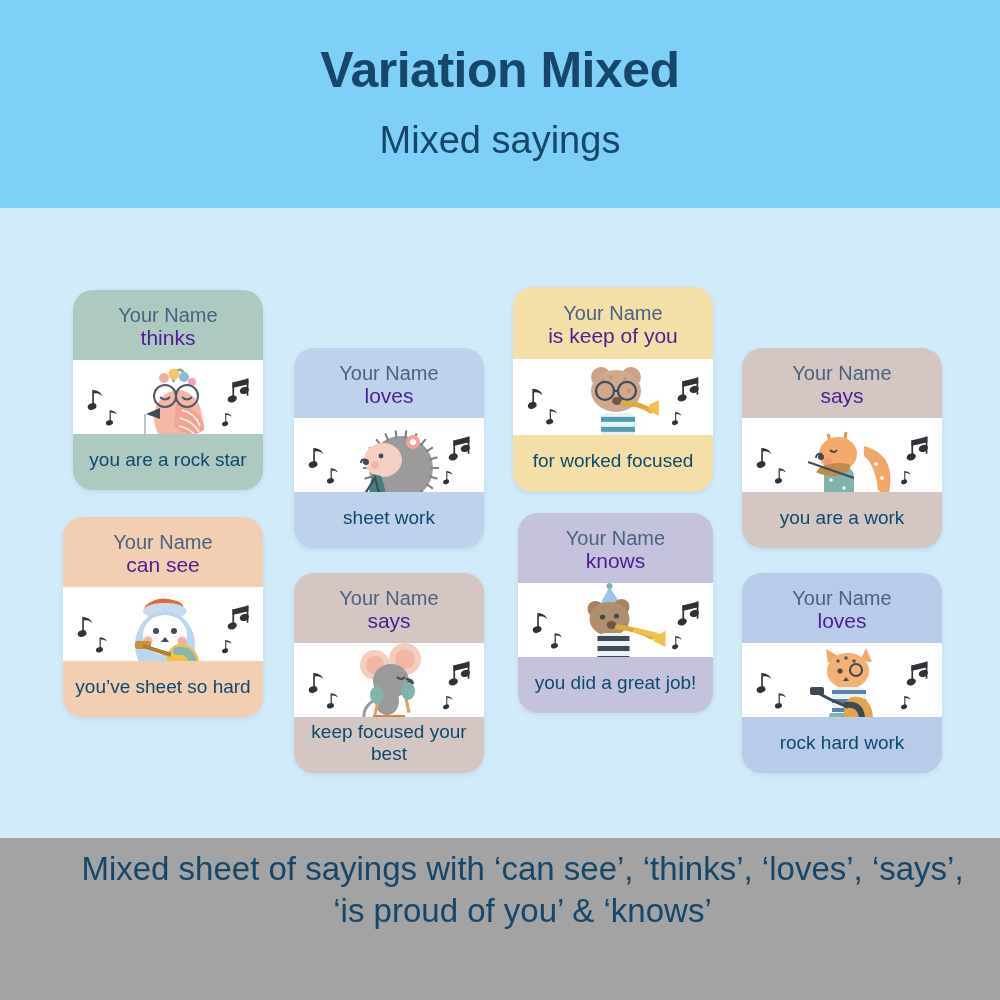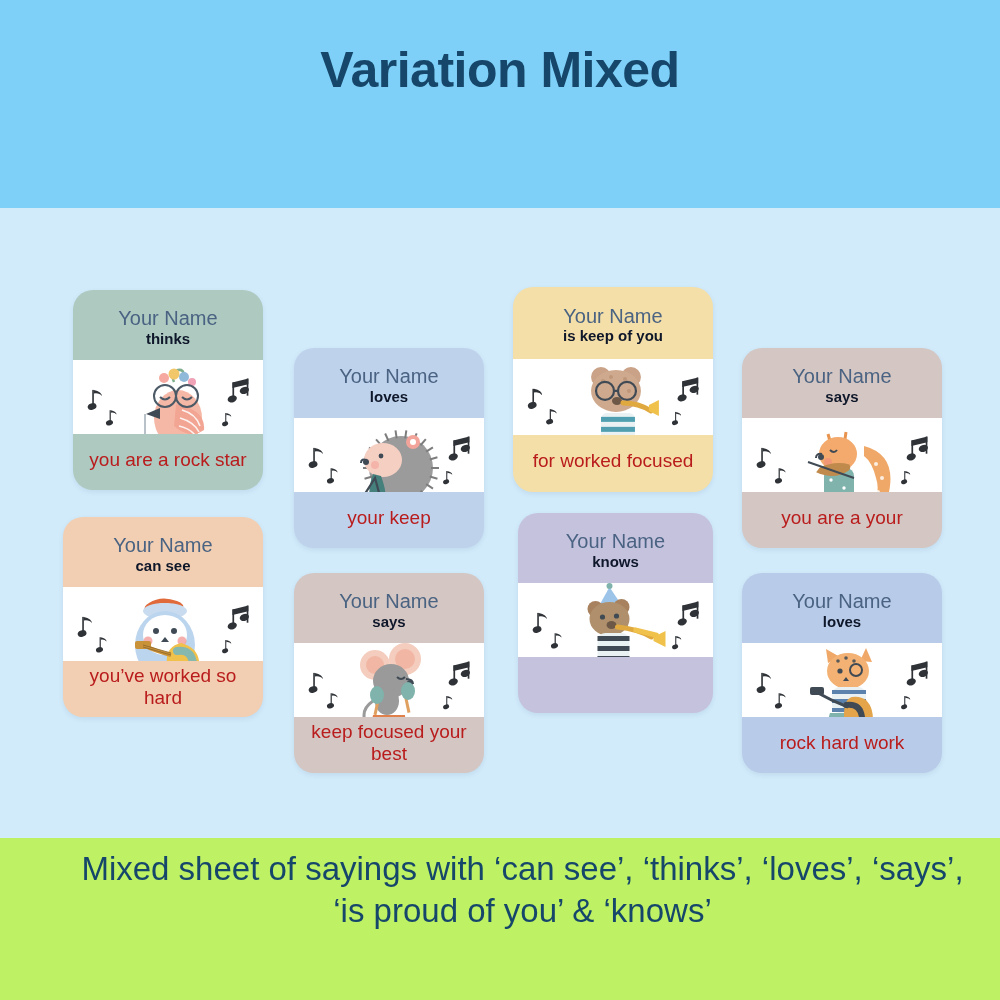--- a/index.html
+++ b/index.html
@@ -70,78 +70,78 @@
   }
 
   .card-name {
     font-size: 20px;
     color: #4a6382;
     line-height: 1.12;
     white-space: nowrap;
   }
 
   .card-verb {
-    font-size: 15px;
-    color: #0f172a;
+    font-size: 21px;
+    color: #4c1d95;
     line-height: 1.15;
     white-space: nowrap;
-    font-weight: bold;
   }
 
   .card-mid {
     flex: 0 0 37%;
     background: #ffffff;
     position: relative;
     overflow: hidden;
   }
 
   .card-bottom {
     flex: 1 1 auto;
     display: flex;
     align-items: center;
     justify-content: center;
     text-align: center;
     padding: 0 8px 4px;
   }
 
   .card-message {
     font-size: 19px;
-    color: #b91c1c;
+    color: #0c4a6e;
     line-height: 1.18;
   }
 
   
   .scene { position: absolute; inset: 0; }
   .scene svg { width: 100%; height: 100%; display: block; }
 
   
   .footer {
     width: 1000px;
     height: 162px;
-    background: #bef264;
+    background: #a3a3a3;
     display: flex;
     align-items: flex-start;
     justify-content: center;
     padding-top: 10px;
     padding-left: 45px;
   }
 
   .footer-text {
     font-size: 33px;
     color: #16476a;
     text-align: center;
     line-height: 1.28;
     width: 900px;
   }
 </style>
 </head>
 <body>
 
 <div class="header">
   <div class="header-title">Variation Mixed</div>
+  <div class="header-subtitle">Mixed sayings</div>
 </div>
 
 <div class="board">
     <div class="card" style="left: 73px; top: 82px; width: 190px; height: 200px; background: rgb(174, 201, 192);">
     <div class="card-top">
       <div class="card-name">Your Name</div>
       <div class="card-verb">thinks</div>
     </div>
     <div class="card-mid">
       <div class="scene">
@@ -277,21 +277,21 @@
                 <circle cx="36" cy="88" r="1.8"></circle>
                 <circle cx="44" cy="81" r="1.8"></circle>
               </g>
         <path d="M22 58 l-14 22 l20 0 z" fill="none" stroke="#3f4a55" stroke-width="2.2"></path>
         <path d="M30 100 l0 10 M42 100 l0 10" stroke="#5a6672" stroke-width="3"></path>
       </g>
           </svg>
         </div>
     </div>
     <div class="card-bottom">
-      <div class="card-message">your keep</div>
+      <div class="card-message">sheet work</div>
     </div>
     </div>
     <div class="card" style="left: 513px; top: 79px; width: 200px; height: 205px; background: rgb(244, 223, 168);">
     <div class="card-top">
       <div class="card-name">Your Name</div>
       <div class="card-verb">is keep of you</div>
     </div>
     <div class="card-mid">
       <div class="scene">
           <svg viewBox="0 0 200 76" preserveAspectRatio="xMidYMid meet">
@@ -410,21 +410,21 @@
                 <circle cx="33" cy="78" r="1.7"></circle>
               </g>
         <path d="M14 50 q16 10 30 4 q6 -2 4 -7 q-14 -6 -30 -1 z" fill="#c08a4d" transform="rotate(-8 30 50)"></path>
         <path d="M6 42 L52 58" stroke="#3f4a55" stroke-width="2" fill="none"></path>
         <path d="M24 90 l0 12 M44 90 l0 12" stroke="#f3aa6c" stroke-width="6" stroke-linecap="round"></path>
       </g>
           </svg>
         </div>
     </div>
     <div class="card-bottom">
-      <div class="card-message">you are a your</div>
+      <div class="card-message">you are a work</div>
     </div>
     </div>
     <div class="card" style="left: 63px; top: 309px; width: 200px; height: 200px; background: rgb(242, 207, 178);">
     <div class="card-top">
       <div class="card-name">Your Name</div>
       <div class="card-verb">can see</div>
     </div>
     <div class="card-mid">
       <div class="scene">
           <svg viewBox="0 0 200 74" preserveAspectRatio="xMidYMid meet">
@@ -473,21 +473,21 @@
           <line x1="14" y1="56" x2="42" y2="64"></line>
                 <line x1="14" y1="58" x2="42" y2="66"></line>
         </g>
         <path d="M24 88 l-3 8 h10 z" fill="#f0c14b"></path>
         <path d="M48 88 l3 8 h-10 z" fill="#f0c14b"></path>
       </g>
           </svg>
         </div>
     </div>
     <div class="card-bottom">
-      <div class="card-message">you’ve worked so hard</div>
+      <div class="card-message">you’ve sheet so hard</div>
     </div>
     </div>
     <div class="card" style="left: 294px; top: 365px; width: 190px; height: 200px; background: rgb(212, 198, 194);">
     <div class="card-top">
       <div class="card-name">Your Name</div>
       <div class="card-verb">says</div>
     </div>
     <div class="card-mid">
       <div class="scene">
           <svg viewBox="0 0 190 74" preserveAspectRatio="xMidYMid meet">
@@ -609,20 +609,23 @@
         <path d="M44 84 q4 16 8 22 l-14 0 q0 -10 -2 -22 z" fill="#e0804a"></path>
         <g fill="#fff">
                 <circle cx="31" cy="94" r="1.5"></circle>
                 <circle cx="46" cy="96" r="1.5"></circle>
               </g>
         <path d="M20 106 l10 0 M48 106 l12 0" stroke="#a8825f" stroke-width="5" stroke-linecap="round"></path>
       </g>
           </svg>
         </div>
     </div>
+    <div class="card-bottom">
+      <div class="card-message">you did a great job!</div>
+    </div>
     </div>
     <div class="card" style="left: 742px; top: 365px; width: 200px; height: 200px; background: rgb(184, 203, 232);">
     <div class="card-top">
       <div class="card-name">Your Name</div>
       <div class="card-verb">loves</div>
     </div>
     <div class="card-mid">
       <div class="scene">
           <svg viewBox="0 0 200 74" preserveAspectRatio="xMidYMid meet">
 

